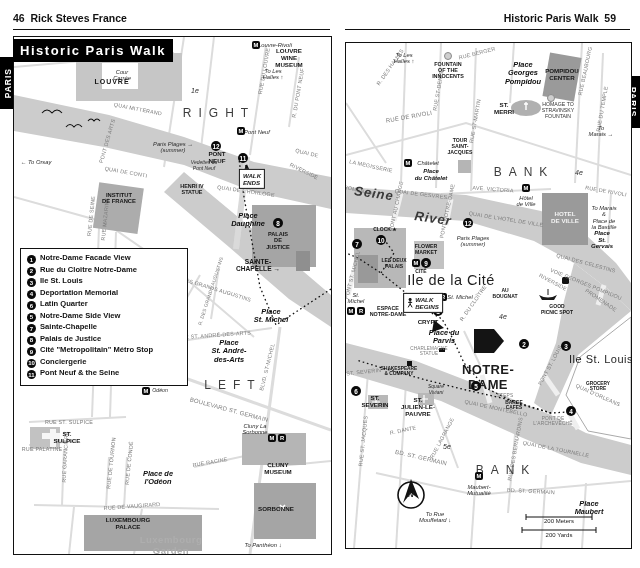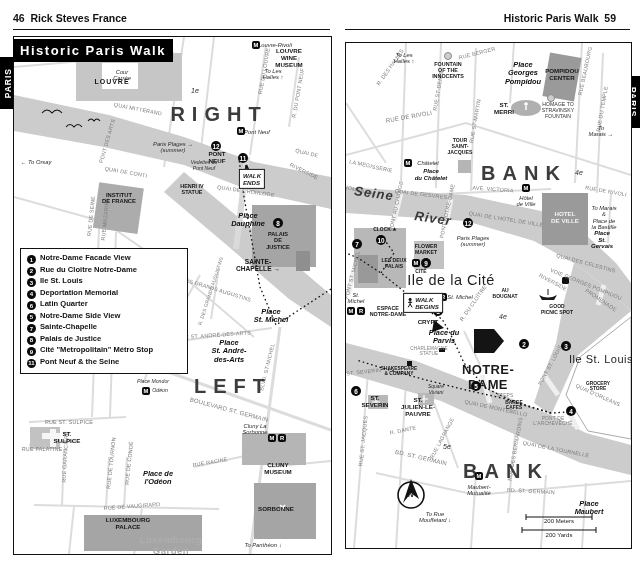--- a/index.html
+++ b/index.html
@@ -14,21 +14,21 @@
   .titlebox{position:absolute;left:13px;top:39px;width:160px;height:23px;background:#000;color:#fff;display:flex;align-items:center;justify-content:center;font-weight:bold;font-size:13px;letter-spacing:1.5px;z-index:30;}
   .legend{position:absolute;left:20px;top:248px;width:168px;background:#fff;border:1.6px solid #111;z-index:25;padding:5px 6px 4px 6px;box-sizing:border-box;}
   .lrow{display:flex;align-items:flex-start;margin-bottom:1.5px;}
   .ln{flex:0 0 9px;width:9px;height:9px;border-radius:50%;background:#0a0a0a;color:#fff;font-size:6px;font-weight:bold;display:inline-flex;align-items:center;justify-content:center;margin-right:4px;margin-top:1px;}
   .ltx{font-size:7.6px;font-weight:bold;line-height:1.18;color:#111;text-align:right;}
   .L{position:absolute;transform:translate(-50%,-50%);white-space:pre-line;text-align:center;line-height:1.12;z-index:10;}
   .st{font-size:5.4px;color:#7c7c7c;letter-spacing:.2px;white-space:nowrap;z-index:5;}
   .poi{font-size:6.2px;font-weight:bold;color:#161616;}
   .ti{font-size:5.8px;font-style:italic;color:#2e2e2e;}
   .pl{font-size:7.4px;font-weight:bold;font-style:italic;color:#0e0e0e;}
-  .area{font-size:20px;letter-spacing:7px;color:#3c3c3c;font-weight:bold;white-space:nowrap;}
+  .area{font-size:12px;letter-spacing:7px;color:#3c3c3c;font-weight:normal;white-space:nowrap;}
   .seine{font-size:13px;font-weight:bold;font-style:italic;color:#3a3a3a;letter-spacing:1px;}
   .big{font-size:14.5px;color:#1f1f1f;letter-spacing:.5px;white-space:nowrap;}
   .nd{font-size:13px;font-weight:bold;letter-spacing:.4px;}
   .gray{font-size:9.5px;font-weight:bold;color:#aeaeae;letter-spacing:.5px;}
   .n{width:10px;height:10px;border-radius:50%;background:#0a0a0a;color:#fff;font-size:6.4px;font-weight:bold;display:flex;align-items:center;justify-content:center;position:absolute;transform:translate(-50%,-50%);z-index:18;}
   .m{position:absolute;transform:translate(-50%,-50%);width:8px;height:8px;background:#0a0a0a;color:#fff;font-size:5.8px;font-weight:bold;display:flex;align-items:center;justify-content:center;border-radius:2px;z-index:18;}
   .wbox{position:absolute;transform:translate(-50%,-50%);border:1px solid #111;background:#fff;padding:2px 3px;display:flex;align-items:center;gap:2px;z-index:20;}
   .wbox .wt{font-size:6.2px;font-weight:bold;font-style:italic;white-space:pre-line;text-align:left;line-height:1.15;}
   .scale{font-size:6px;color:#222;white-space:nowrap;}
 </style>
@@ -81,20 +81,24 @@
       <span class="ln">7</span>
       <span class="ltx">Sainte-Chapelle</span>
     </div>
   <div class="lrow">
       <span class="ln">8</span>
       <span class="ltx">Palais de Justice</span>
     </div>
   <div class="lrow">
       <span class="ln">9</span>
       <span class="ltx">Cité "Metropolitain" Métro Stop</span>
+    </div>
+  <div class="lrow">
+      <span class="ln">10</span>
+      <span class="ltx">Conciergerie</span>
     </div>
   <div class="lrow">
       <span class="ln">11</span>
       <span class="ltx">Pont Neuf &amp; the Seine</span>
     </div>
 </div>
 
 <div class="map" style="left:13px;top:36px;width:317px;height:517px;">
   <svg class="base" width="317" height="517" viewBox="0 0 317 517">
 

